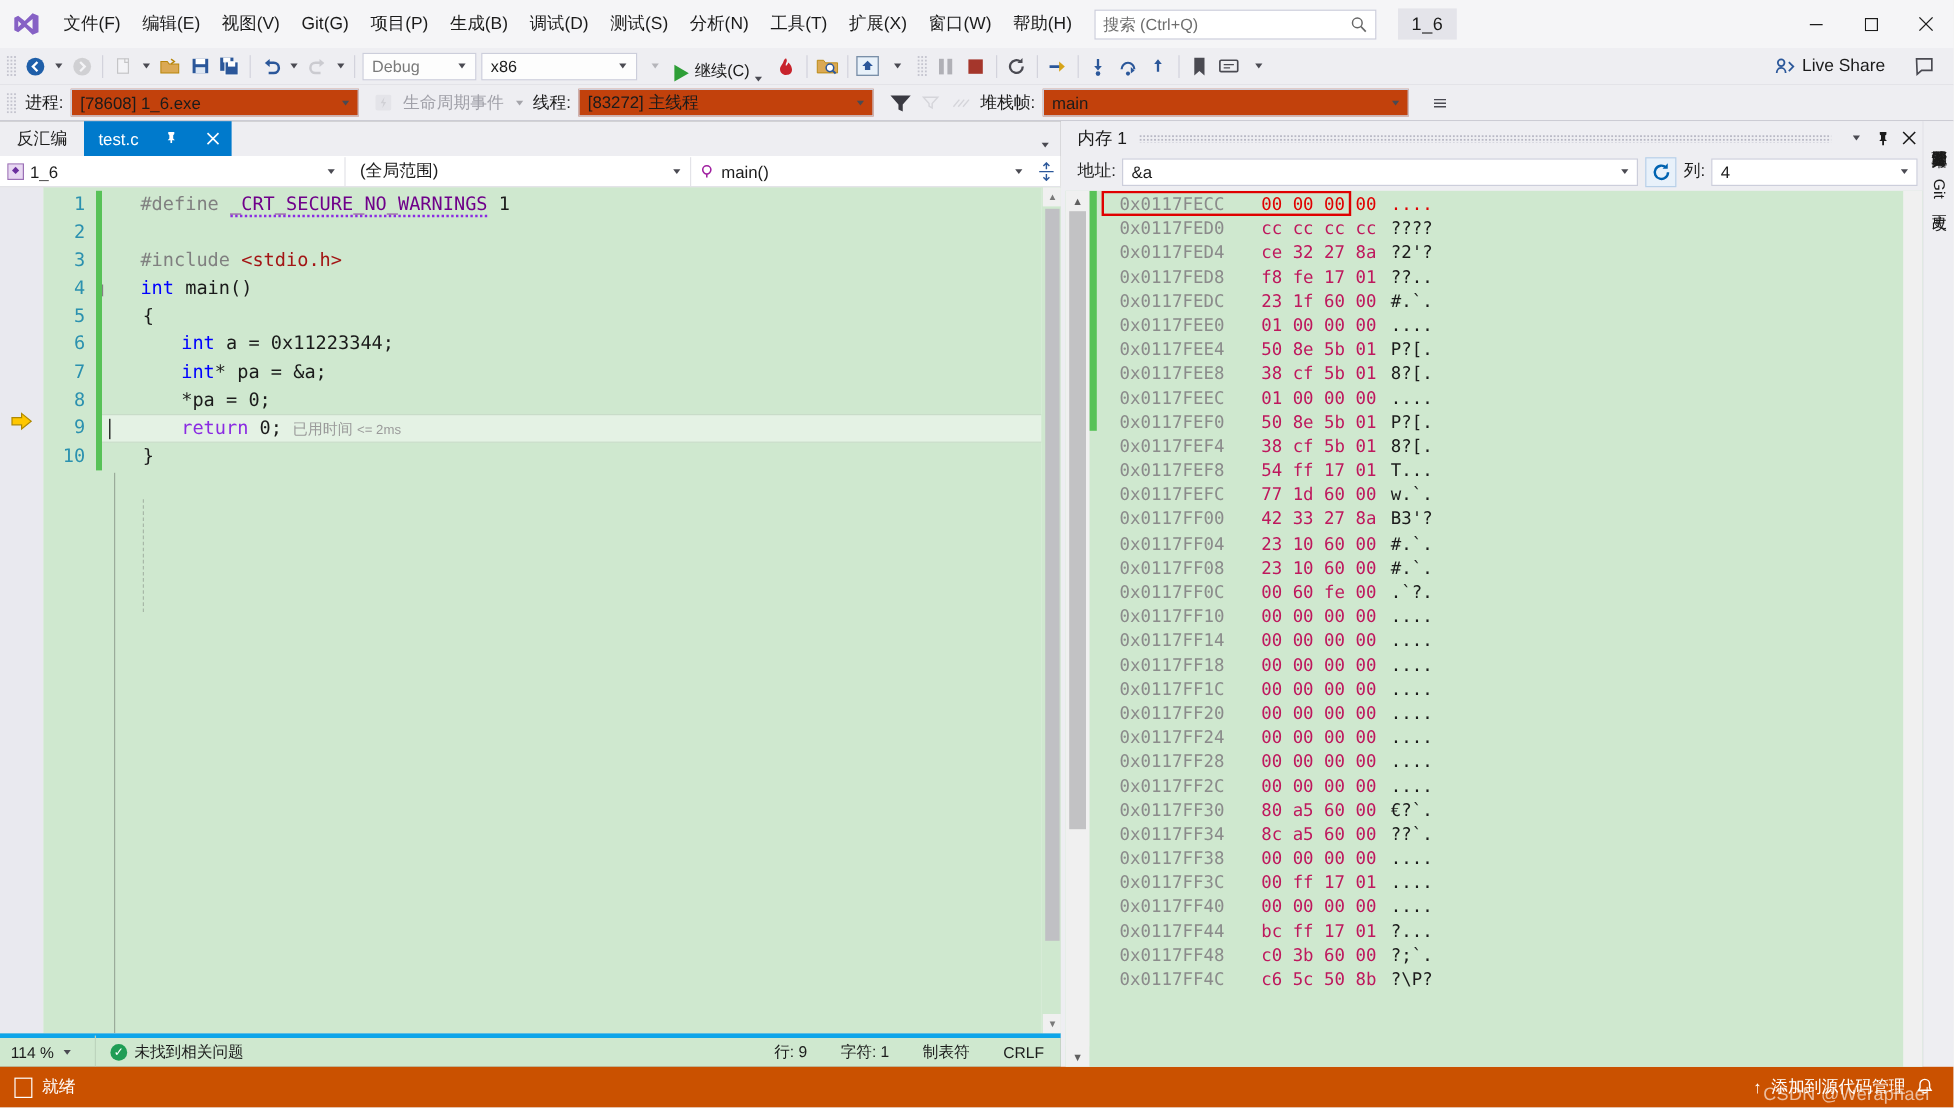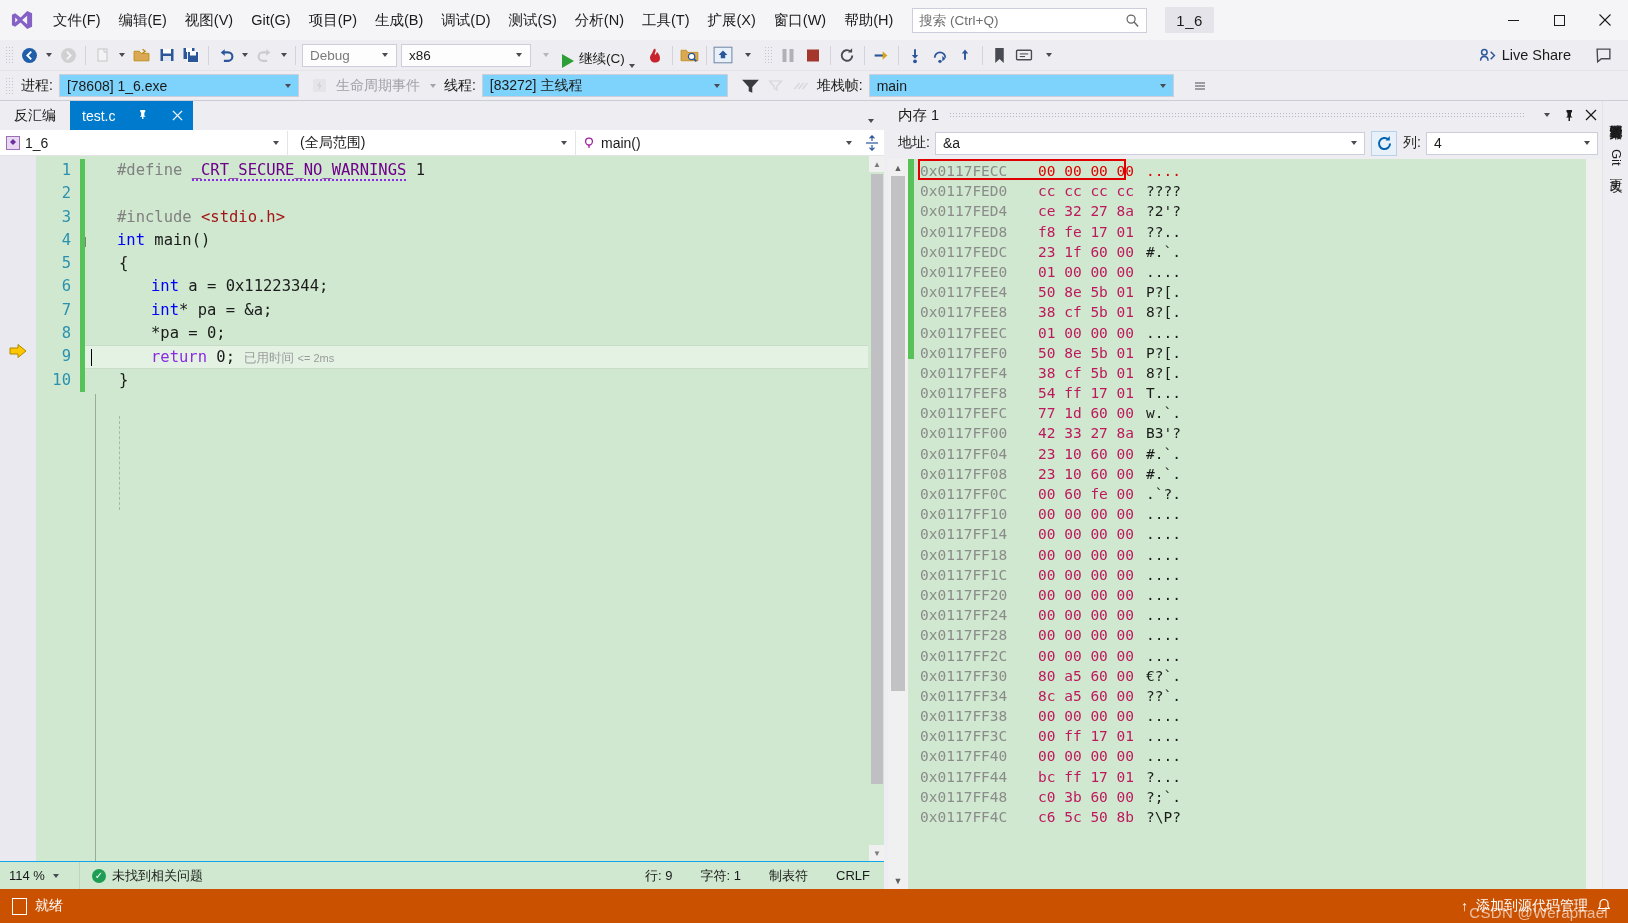--- a/index.html
+++ b/index.html
@@ -50,21 +50,21 @@
   .run-btn { display: flex; align-items: flex-end; height: 25px; padding: 0 4px; color: #1b1b1b; font-size: 13.5px; }
   .play-tri { width: 0; height: 0; border-top: 7px solid transparent; border-bottom: 7px solid transparent;
               border-left: 12px solid #2e9e37; margin-right: 5px; }
   .live-share { display: flex; align-items: center; gap: 6px; font-size: 14.5px; color: #1b1b1b; padding: 0 8px; }
 
   
   .dbgbar { height: 30px; background: #eeeef2; display: flex; align-items: center; flex: none; padding-left: 2px;
             border-bottom: 1px solid #ccccd4; }
   .dbg-lbl { font-size: 14px; color: #1b1b1b; margin: 0 6px 0 4px; white-space: nowrap; }
   .dbg-lbl.dis { color: #a0a0a8; }
-  .dbg-combo { height: 23px; border: 1px solid #cccedb; background: #7dd3fc; display: flex; align-items: center;
+  .dbg-combo { height: 23px; border: 1px solid #cccedb; background: #c2410c; display: flex; align-items: center;
                padding: 0 3px 0 7px; font-size: 14px; color: #1b1b1b; }
   .dbg-combo .cv { flex: 1; white-space: nowrap; overflow: hidden; }
 
   
   .body { flex: 1; display: flex; min-height: 0; }
 
   
   .editor-pane { width: 884px; display: flex; flex-direction: column; background: #404040; min-width: 0; }
   .tabstrip { height: 29px; background: #eeeef2; display: flex; align-items: flex-end; flex: none; position: relative; }
   .tab-inactive { height: 29px; display: flex; align-items: center; padding: 0 14px; font-size: 14px; color: #1b1b1b; }
@@ -108,21 +108,21 @@
                position: absolute; left: 6px; top: 3px; }
   .cur-arrow { position: absolute; left: 9px; width: 18px; height: 18px; }
 
   .ed-scroll { width: 16px; background: #cfe8cf; flex: none; position: relative; border-left: 1px solid #cfe8cf; }
   .ed-scroll .sb-up, .ed-scroll .sb-dn { position: absolute; left: 0; width: 16px; height: 16px;
           display: flex; align-items: center; justify-content: center; color: #7a7a7a; font-size: 8px; background: #f0f0f0;}
   .ed-scroll .sb-up { top: 0; } .ed-scroll .sb-dn { bottom: 0; }
   .ed-thumb { position: absolute; left: 2px; top: 18px; width: 12px; height: 610px; background: #c0c0c4; }
 
   .ed-status { height: 28px; background: #cfe8cf; display: flex; align-items: center; flex: none; font-size: 13px;
-               color: #1b1b1b; border-top: 1px solid #0ea5e9; }
+               color: #1b1b1b; border-top: 4px solid #0ea5e9; }
   .zoombox { width: 80px; height: 28px; border-right: 1px solid #bdd4bd; display: flex; align-items: center;
              padding: 0 4px 0 9px; gap: 4px; }
   .st-item { padding: 0 14px; white-space: nowrap; }
   .ok-circle { width: 14px; height: 14px; border-radius: 50%; background: #1f9d55; color: #fff; font-size: 10px;
                display: flex; align-items: center; justify-content: center; margin: 0 6px 0 12px; flex: none; }
 
   
   .vsplit { width: 4px; background: #eeeef2; flex: none; }
 
   
@@ -147,21 +147,21 @@
   .mem-scroll-l { width: 20px; flex: none; background: #f0f0f0; position: relative; }
   .ms-up, .ms-dn { position: absolute; left: 0; width: 20px; height: 17px; display: flex; align-items: center;
                    justify-content: center; color: #606060; font-size: 9px; }
   .ms-up { top: 0; } .ms-dn { bottom: 0; }
   .ms-track { position: absolute; top: 17px; bottom: 17px; left: 0; width: 20px; background: #f0f0f0; }
   .ms-thumb { position: absolute; left: 3px; top: 0px; width: 14px; height: 515px; background: #c2c2c4; }
   .mem-green-bar { width: 6px; flex: none; background: #cfe8cf; position: relative; }
   .mem-green-fill { position: absolute; left: 0; top: 0; width: 6px; height: 200px; background: #57c257; }
   .mem-rows { flex: 1; font-family: "DejaVu Sans Mono", monospace; font-size: 14.5px; padding-top: 2px;
               min-width: 0; overflow: hidden; position: relative; }
-  .mrow { height: 20.2px; line-height: 20.2px; display: flex; white-space: pre; padding-left: 6px; }
+  .mrow { height: 20.2px; line-height: 20.2px; display: flex; white-space: pre; padding-left: 19px; }
   .mrow .maddr { color: #8b8b8b; width: 118px; flex: none; }
   .mrow .mhex { color: #be185d; width: 108px; flex: none; }
   .mrow .masc { color: #1b1b1b; }
   .mrow.hl { position: relative; }
   .mrow.hl .mhex, .mrow.hl .masc { color: #e00000; }
   .mrow.hl .maddr { color: #8b8b8b; }
   .hl-box { position: absolute; border: 2px solid #e00000; pointer-events: none; }
   .mem-scroll-r { width: 16px; flex: none; background: #f0f0f0; position: relative; }
 
   

